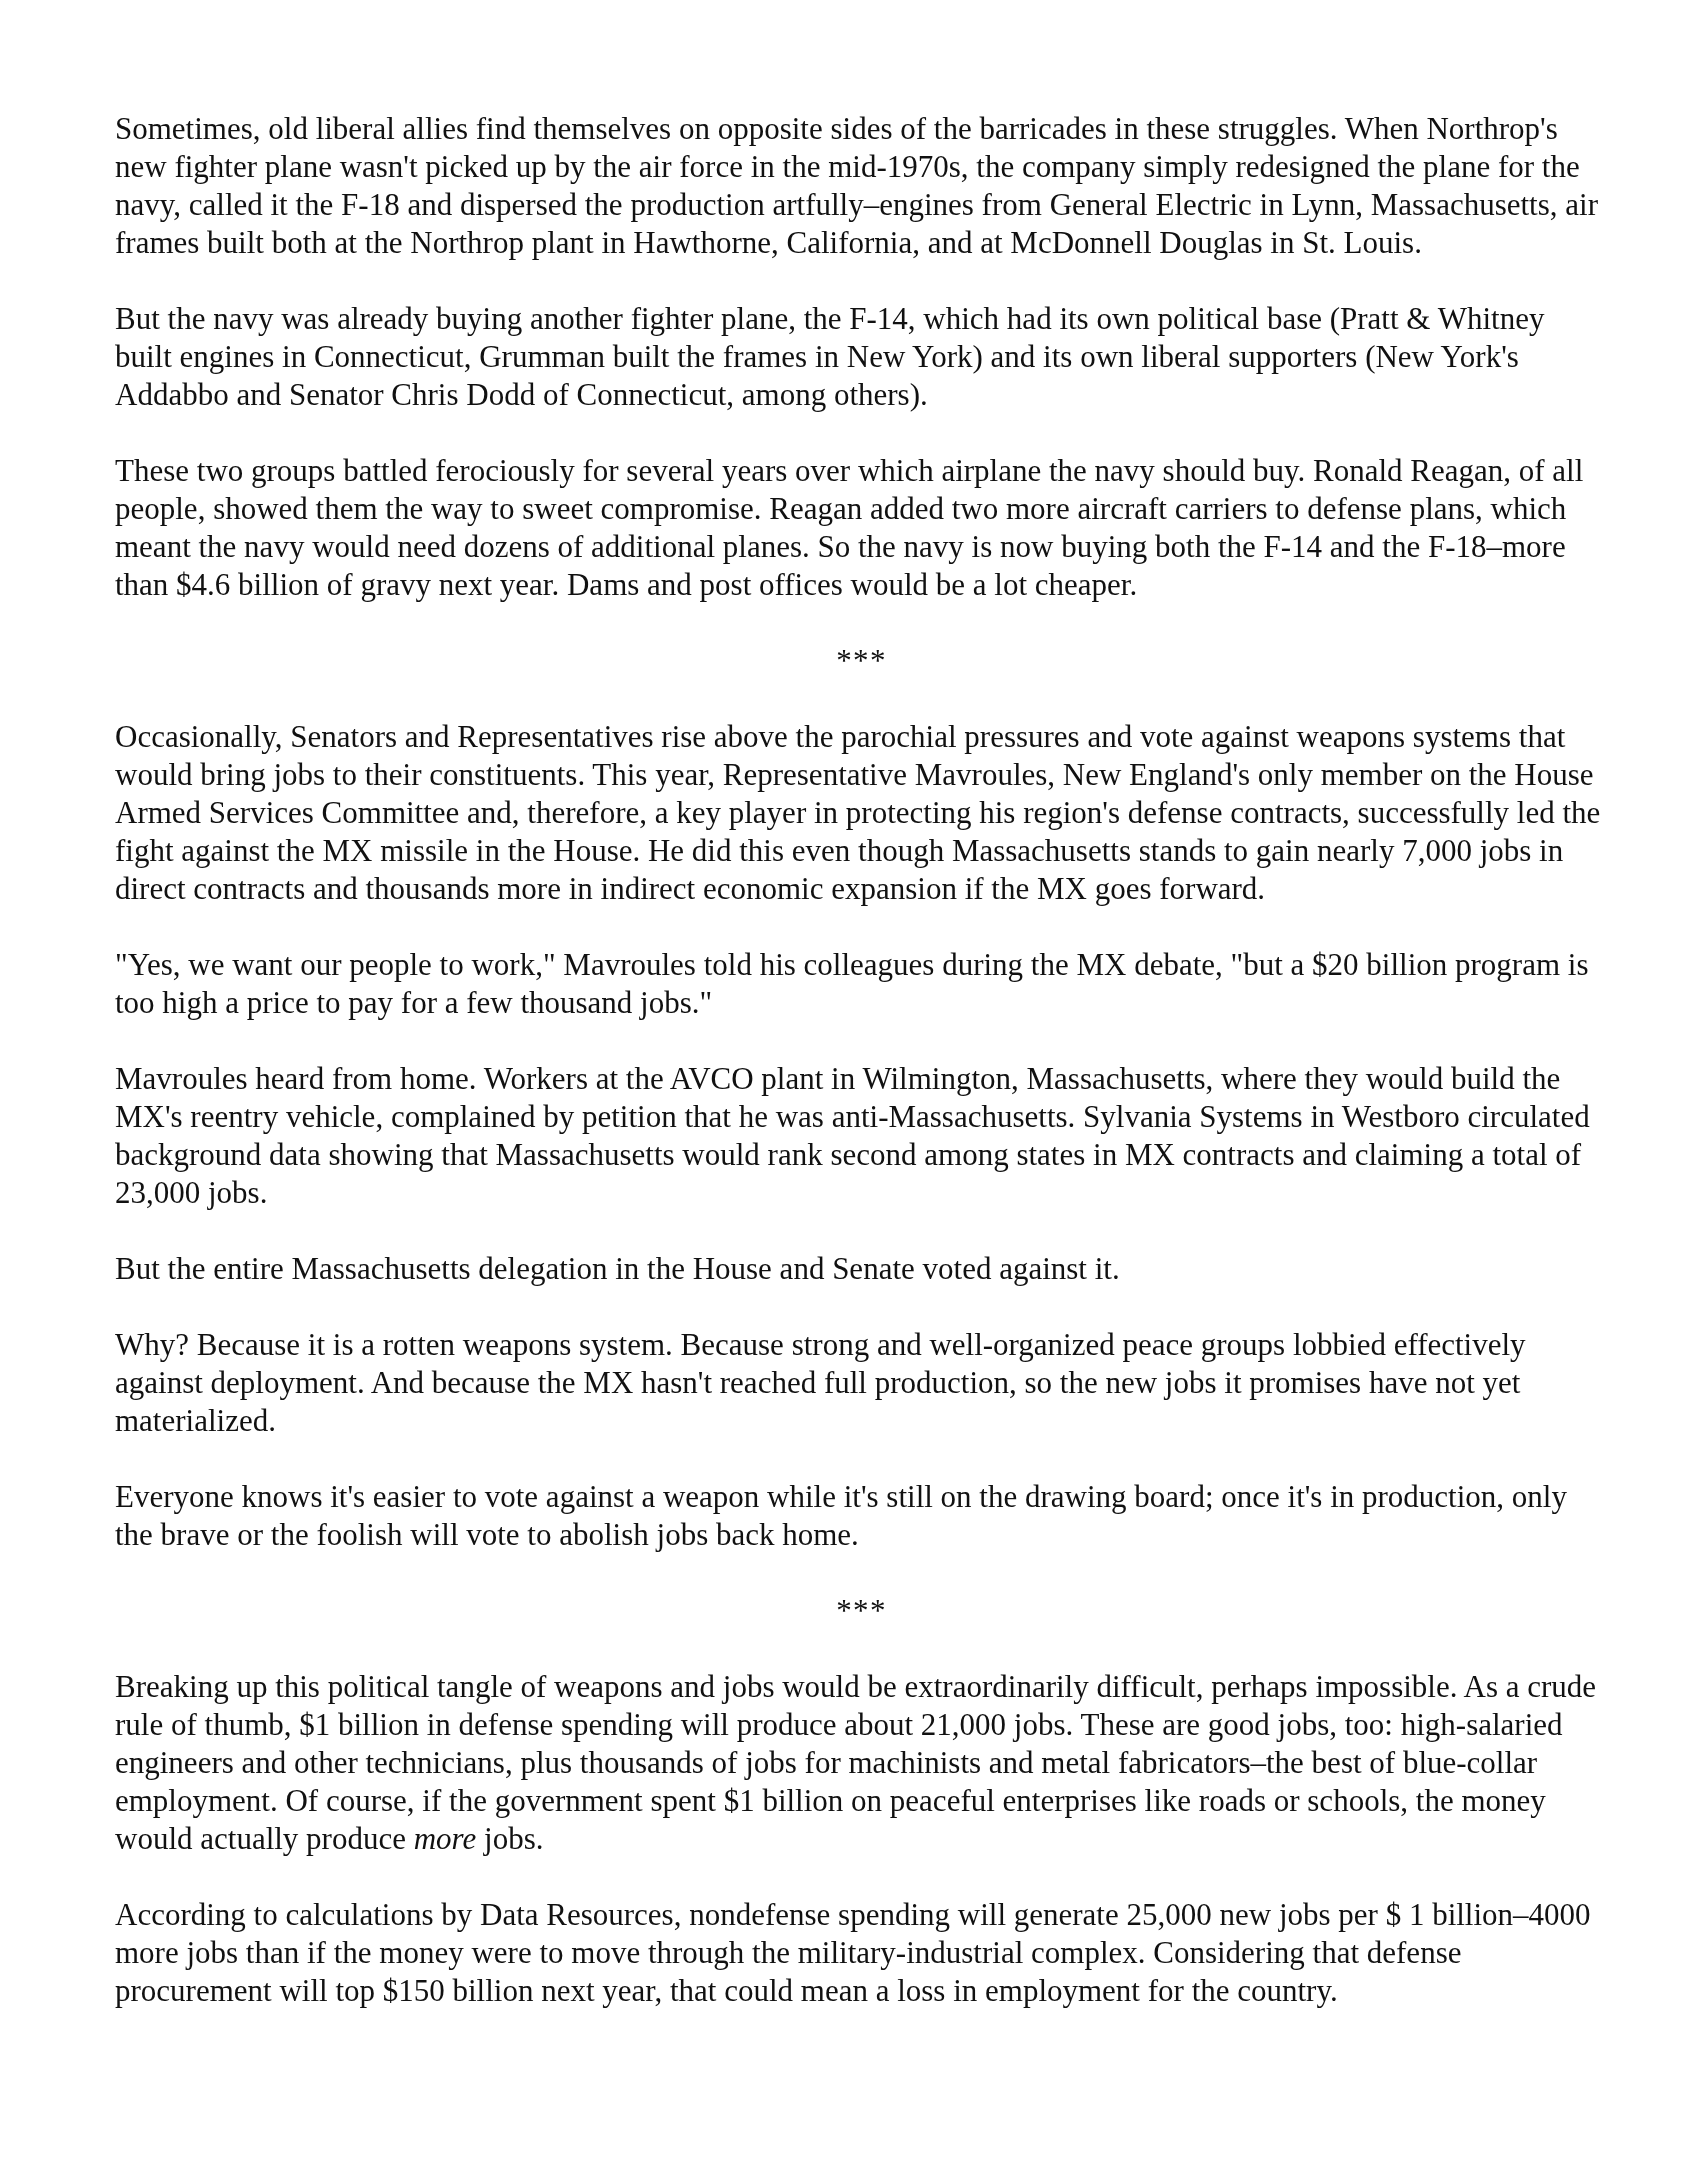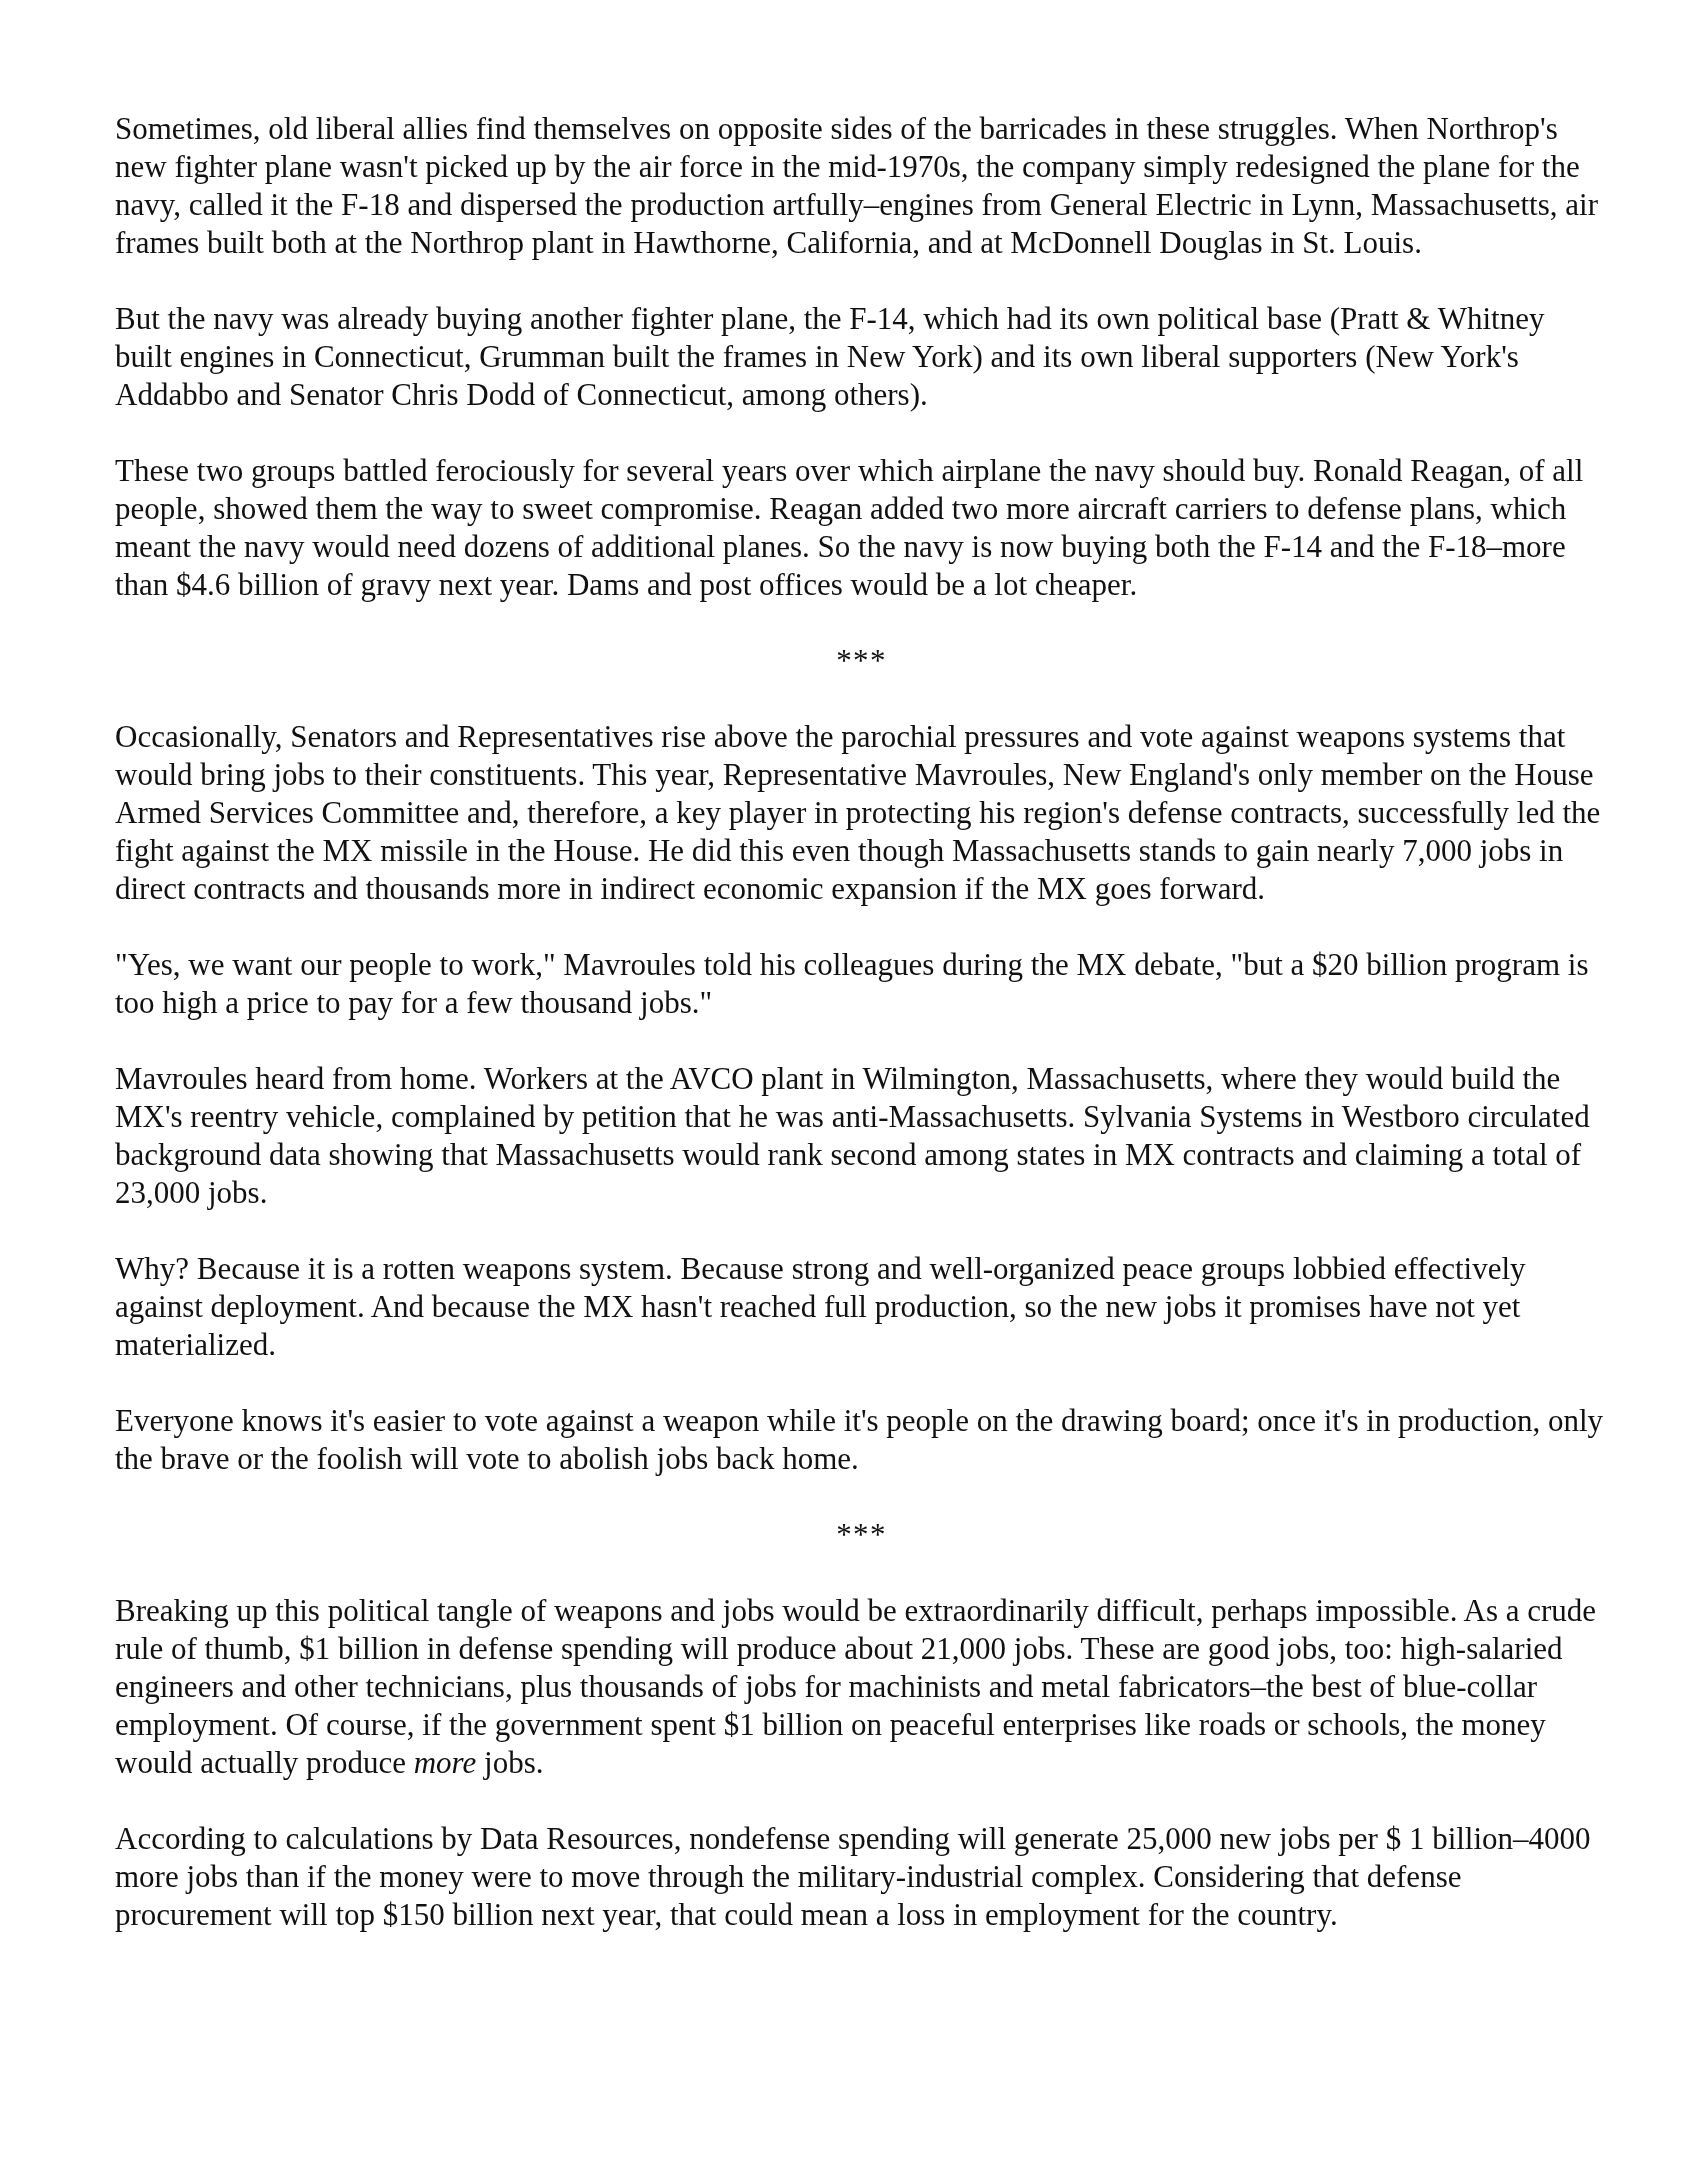--- a/index.html
+++ b/index.html
@@ -27,19 +27,20 @@
 <body>
 
 <div class="page">
   <p class="para">Sometimes, old liberal allies find themselves on opposite sides of the barricades in these struggles. When Northrop's new fighter plane wasn't picked up by the air force in the mid-1970s, the company simply redesigned the plane for the navy, called it the F-18 and dispersed the production artfully–engines from General Electric in Lynn, Massachusetts, air frames built both at the Northrop plant in Hawthorne, California, and at McDonnell Douglas in St. Louis.</p>
   <p class="para">But the navy was already buying another fighter plane, the F-14, which had its own political base (Pratt &amp; Whitney built engines in Connecticut, Grumman built the frames in New York) and its own liberal supporters (New York's Addabbo and Senator Chris Dodd of Connecticut, among others).</p>
   <p class="para">These two groups battled ferociously for several years over which airplane the navy should buy. Ronald Reagan, of all people, showed them the way to sweet compromise. Reagan added two more aircraft carriers to defense plans, which meant the navy would need dozens of additional planes. So the navy is now buying both the F-14 and the F-18–more than $4.6 billion of gravy next year. Dams and post offices would be a lot cheaper.</p>
   <div class="sep">***</div>
   <p class="para">Occasionally, Senators and Representatives rise above the parochial pressures and vote against weapons systems that would bring jobs to their constituents. This year, Representative Mavroules, New England's only member on the House Armed Services Committee and, therefore, a key player in protecting his region's defense contracts, successfully led the fight against the MX missile in the House. He did this even though Massachusetts stands to gain nearly 7,000 jobs in direct contracts and thousands more in indirect economic expansion if the MX goes forward.</p>
   <p class="para">"Yes, we want our people to work," Mavroules told his colleagues during the MX debate, "but a $20 billion program is too high a price to pay for a few thousand jobs."</p>
   <p class="para">Mavroules heard from home. Workers at the AVCO plant in Wilmington, Massachusetts, where they would build the MX's reentry vehicle, complained by petition that he was anti-Massachusetts. Sylvania Systems in Westboro circulated background data showing that Massachusetts would rank second among states in MX contracts and claiming a total of 23,000 jobs.</p>
+  <p class="para">But the entire Massachusetts delegation in the House and Senate voted against it.</p>
   <p class="para">Why? Because it is a rotten weapons system. Because strong and well-organized peace groups lobbied effectively against deployment. And because the MX hasn't reached full production, so the new jobs it promises have not yet materialized.</p>
-  <p class="para">Everyone knows it's easier to vote against a weapon while it's people on the drawing board; once it's in production, only the brave or the foolish will vote to abolish jobs back home.</p>
+  <p class="para">Everyone knows it's easier to vote against a weapon while it's still on the drawing board; once it's in production, only the brave or the foolish will vote to abolish jobs back home.</p>
   <div class="sep">***</div>
   <p class="para"><span>Breaking up this political tangle of weapons and jobs would be extraordinarily difficult, perhaps impossible. As a crude rule of thumb, $1 billion in defense spending will produce about 21,000 jobs. These are good jobs, too: high-salaried engineers and other technicians, plus thousands of jobs for machinists and metal fabricators–the best of blue-collar employment. Of course, if the government spent $1 billion on peaceful enterprises like roads or schools, the money would actually produce </span><em>more</em><span> jobs.</span></p>
   <p class="para">According to calculations by Data Resources, nondefense spending will generate 25,000 new jobs per $ 1 billion–4000 more jobs than if the money were to move through the military-industrial complex. Considering that defense procurement will top $150 billion next year, that could mean a loss in employment for the country.</p>
 </div>
 
 
 </body></html>

